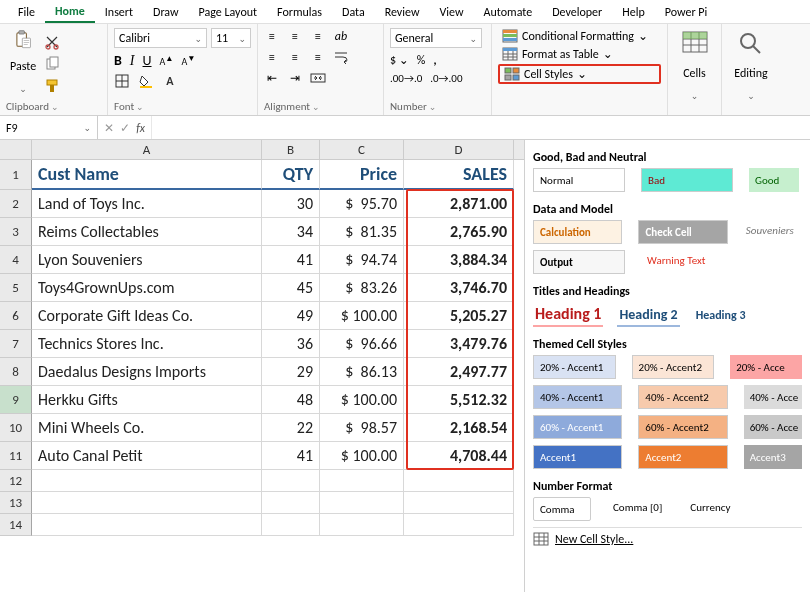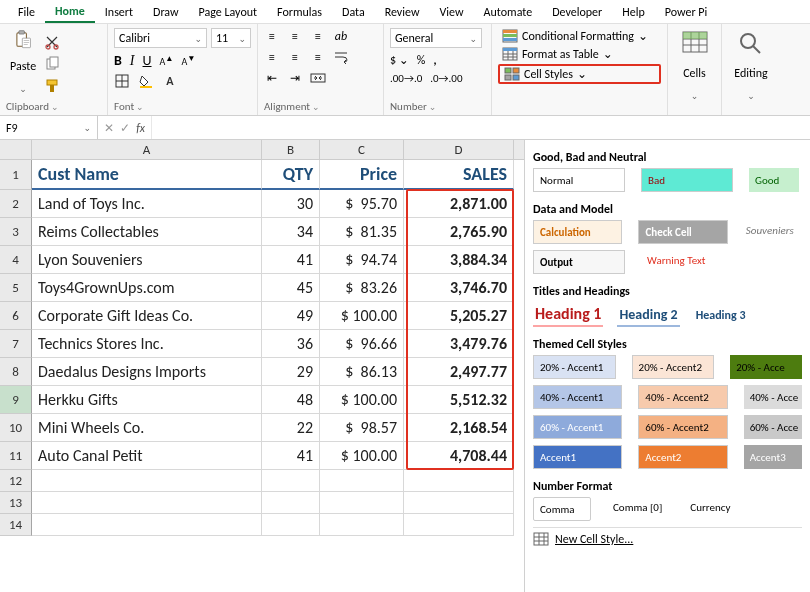--- a/index.html
+++ b/index.html
@@ -444,21 +444,21 @@
     <div class="headings-row">
       <span class="heading-item" style="font-size:16px;color:#b91c1c;border-bottom:2px solid #fca5a5">Heading 1</span>
       <span class="heading-item" style="font-size:14px;color:#1f4e79;border-bottom:2px solid #9db8dd">Heading 2</span>
       <span class="heading-item" style="font-size:12px;color:#1f4e79">Heading 3</span>
     </div>
 
     <div class="pane-section-title">Themed Cell Styles</div>
     <div class="style-grid">
       <div class="style-swatch" style="background:#d9e2f3">20% - Accent1</div>
       <div class="style-swatch" style="background:#fbe5d6">20% - Accent2</div>
-      <div class="style-swatch" style="background:#4d7c0f;border:none;width:80px">20% - Acce</div>
+      <div class="style-swatch" style="background:#fca5a5;border:none;width:80px">20% - Acce</div>
     </div>
     <div class="style-grid">
       <div class="style-swatch" style="background:#b4c6e7">40% - Accent1</div>
       <div class="style-swatch" style="background:#f7caac">40% - Accent2</div>
       <div class="style-swatch" style="background:#dbdbdb;border:none;width:60px">40% - Acce</div>
     </div>
     <div class="style-grid">
       <div class="style-swatch" style="background:#8eaadb;color:#fff">60% - Accent1</div>
       <div class="style-swatch" style="background:#f4b183">60% - Accent2</div>
       <div class="style-swatch" style="background:#c9c9c9;border:none;width:60px">60% - Acce</div>

